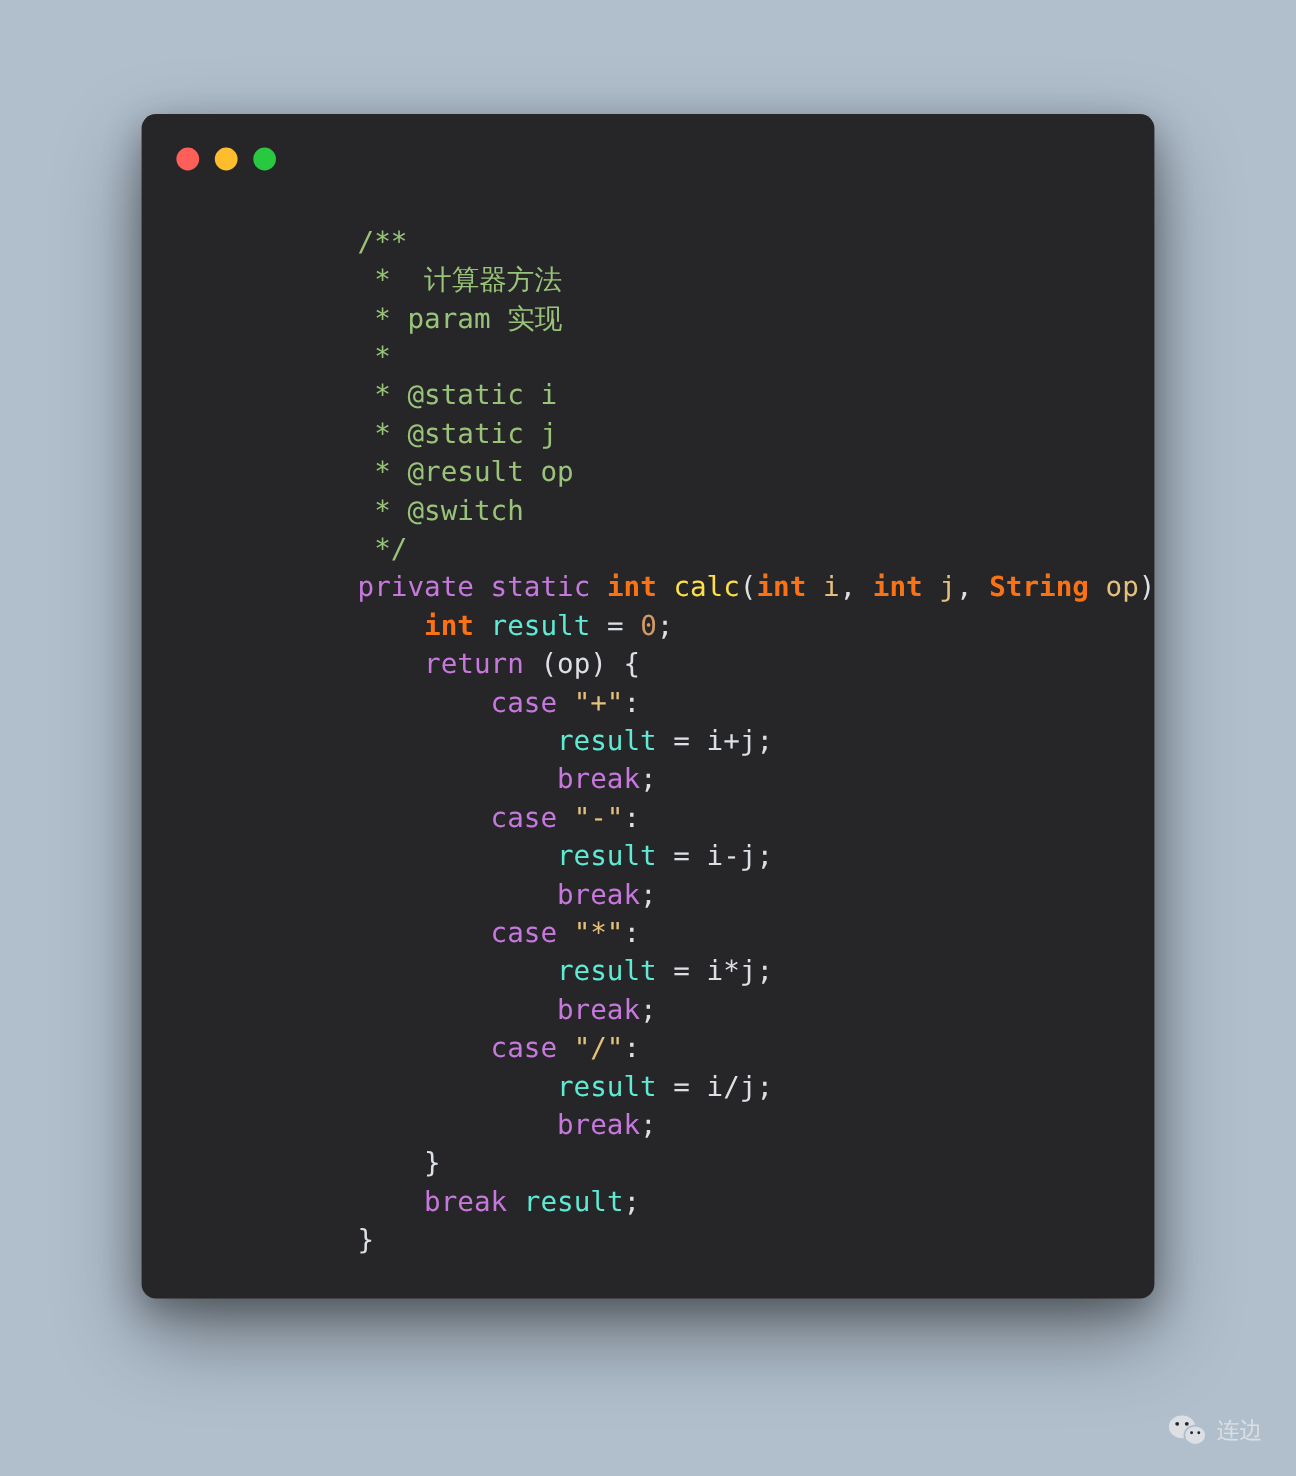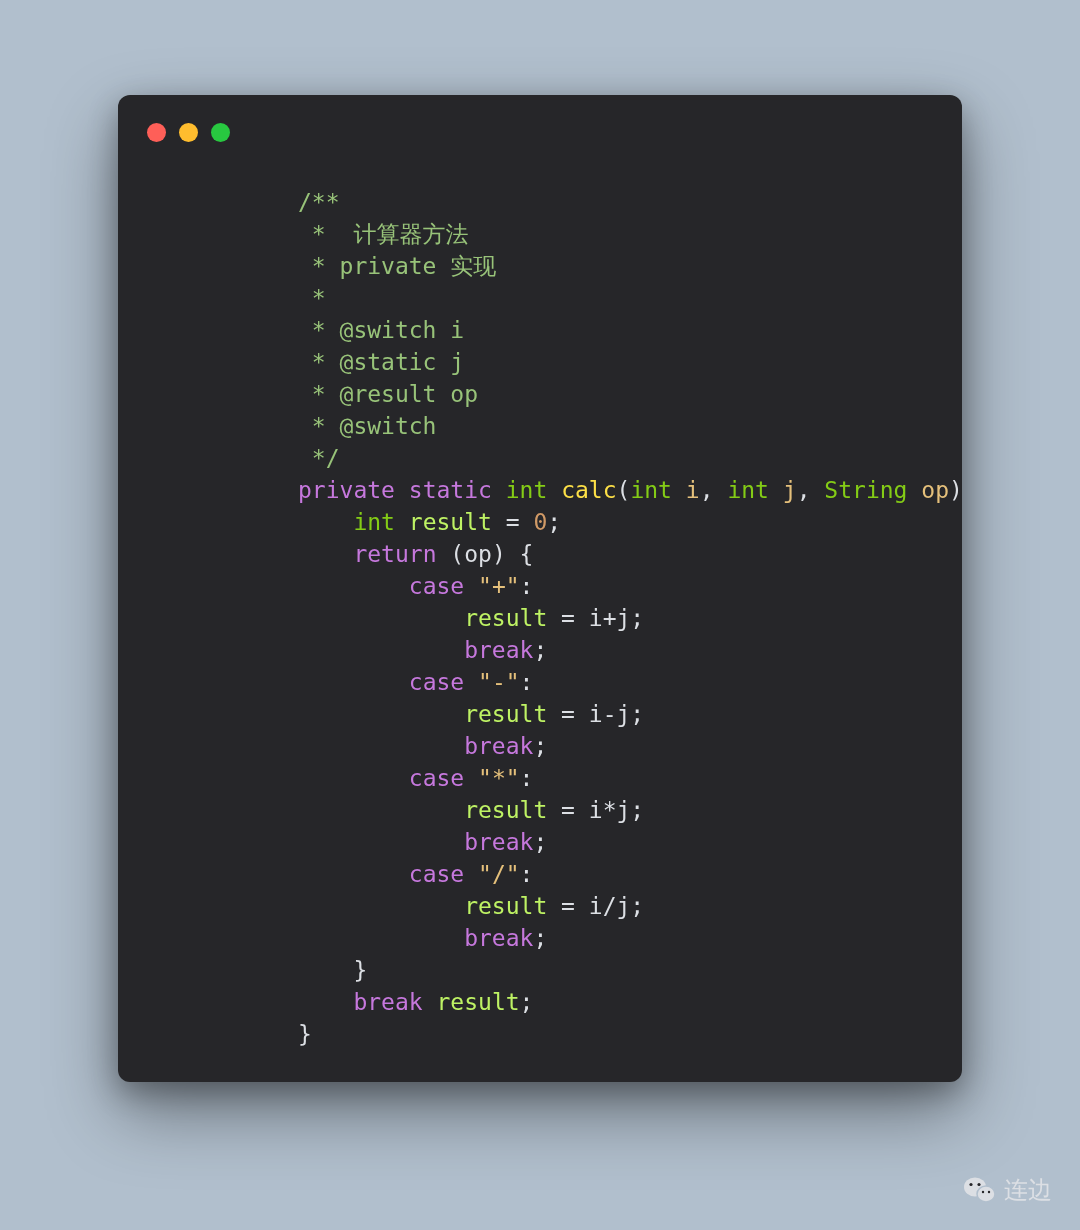--- a/index.html
+++ b/index.html
@@ -39,61 +39,61 @@
     .code {
       padding: 44px 0 0 180px;
       font-size: 23px;
       line-height: 32px;
       white-space: pre;
       color: #dcdfe4;
       letter-spacing: 0;
     }
     .tk-comment { color: #98c379; }
     .tk-keyword { color: #c678dd; text-align: right; }
-    .tk-typeint { color: #84cc16; }
+    .tk-typeint { color: #f97316; font-weight: bold; }
     .tk-fn { color: #fde047; }
     .tk-param { color: #e5c07b; }
     .tk-string { color: #e5c07b; }
     .tk-num { color: #d19a66; }
     .tk-ident { color: #dcdfe4; }
     .tk-punc { color: #dcdfe4; }
-    .tk-result { color: #bef264; }
+    .tk-result { color: #5eead4; }
     .watermark {
       position: absolute;
       right: 28px;
       bottom: 24px;
       display: flex;
       align-items: center;
       gap: 8px;
       color: #dcdfe4;
       font-family: -apple-system, "PingFang SC", sans-serif;
-      font-size: 24px;
+      font-size: 19px;
     }
     .wechat-icon {
       width: 32px;
       height: 28px;
       position: relative;
       display: inline-block;
     }
     .wechat-icon svg { display: block; }
   </style>
 </head>
 <body>
 
 <div class="window">
   <div class="traffic-lights">
     <div class="light red"></div>
     <div class="light yellow"></div>
     <div class="light green"></div>
   </div>
   <div class="code"><span class="tk-comment">/**</span>
 <span class="tk-comment"> *  计算器方法</span>
-<span class="tk-comment"> * private 实现</span>
+<span class="tk-comment"> * param 实现</span>
 <span class="tk-comment"> *</span>
-<span class="tk-comment"> * @switch i</span>
+<span class="tk-comment"> * @static i</span>
 <span class="tk-comment"> * @static j</span>
 <span class="tk-comment"> * @result op</span>
 <span class="tk-comment"> * @switch</span>
 <span class="tk-comment"> */</span>
 <span class="tk-keyword">private</span> <span class="tk-keyword">static</span> <span class="tk-typeint">int</span> <span class="tk-fn">calc</span><span class="tk-punc">(</span><span class="tk-typeint">int</span> <span class="tk-param">i</span><span class="tk-punc">, </span><span class="tk-typeint">int</span> <span class="tk-param">j</span><span class="tk-punc">, </span><span class="tk-typeint">String</span> <span class="tk-param">op</span><span class="tk-punc">) {</span>
     <span class="tk-typeint">int</span> <span class="tk-result">result</span><span class="tk-punc"> = </span><span class="tk-num">0</span><span class="tk-punc">;</span>
     <span class="tk-keyword">return</span><span class="tk-punc"> (</span><span class="tk-ident">op</span><span class="tk-punc">) {</span>
         <span class="tk-keyword">case</span> <span class="tk-string">"+"</span><span class="tk-punc">:</span>
             <span class="tk-result">result</span><span class="tk-punc"> = </span><span class="tk-ident">i+j;</span>
             <span class="tk-keyword">break</span><span class="tk-punc">;</span>

